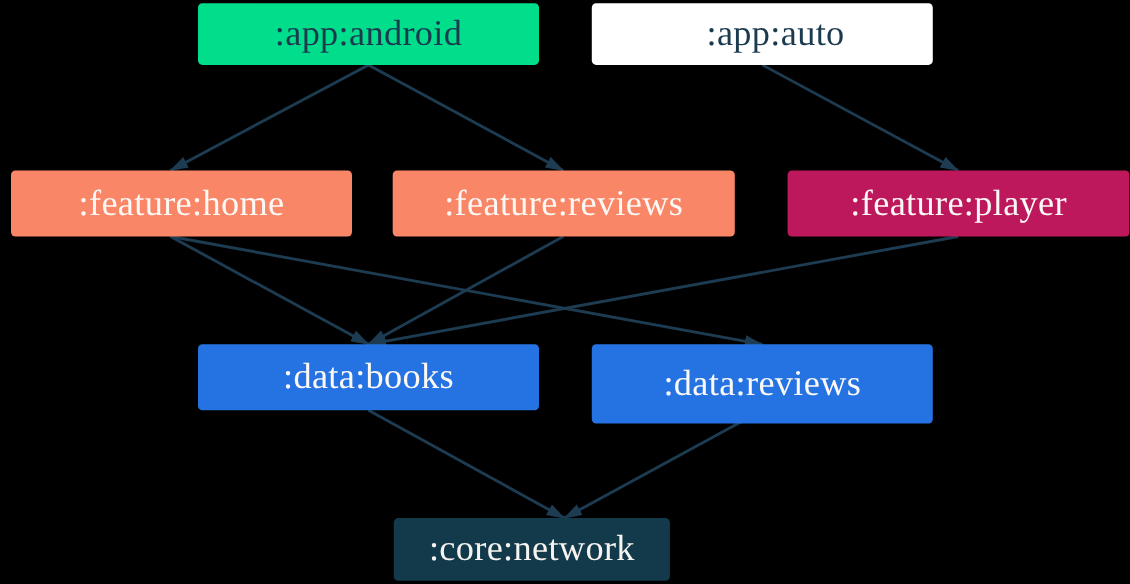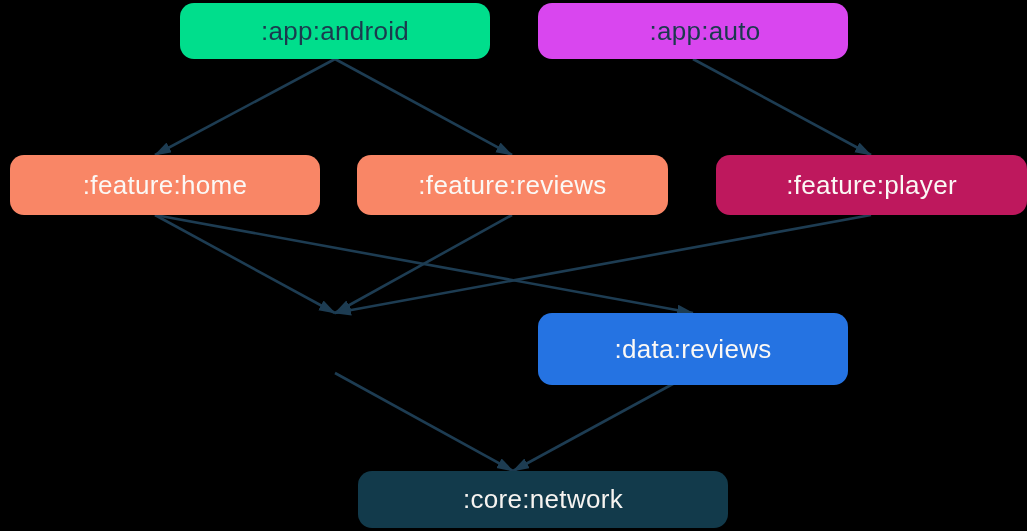--- a/index.html
+++ b/index.html
@@ -21,35 +21,36 @@
     top: 0;
     width: 1027px;
     height: 531px;
     pointer-events: none;
   }
   .node {
     position: absolute;
     display: flex;
     align-items: center;
     justify-content: center;
-    border-radius: 14px;
-    font-size: 26px;
+    border-radius: 4px;
+    font-size: 33px;
     letter-spacing: 0.3px;
     white-space: nowrap;
     box-sizing: border-box;
+    font-family: Liberation Serif, serif;
   }
   
   #node-app-android   { left: 180px; top: 3px;   width: 310px; height: 56px; }
   #node-app-auto      { left: 538px; top: 3px;   width: 310px; height: 56px; }
   #node-feature-home  { left: 10px;   top: 155px; width: 310px; height: 60px; }
   #node-feature-reviews { left: 357px; top: 155px; width: 311px; height: 60px; text-align: center; }
   #node-feature-player  { left: 716px; top: 155px; width: 311px; height: 60px; }
   #node-data-books    { left: 180px; top: 313px; width: 310px; height: 60px; }
   #node-data-reviews  { left: 538px; top: 313px; width: 310px; height: 72px; }
-  #node-core-network  { left: 358px; top: 471px; width: 370px; height: 57px; }
+  #node-core-network  { left: 358px; top: 471px; width: 251px; height: 57px; }
 </style>
 </head>
 <body>
 
 <div class="canvas" style="background: rgb(0, 0, 0);">
 
   <svg class="edges-layer" width="1027" height="531" viewBox="0 0 1027 531" xmlns="http://www.w3.org/2000/svg">
     <defs>
       <marker id="arrowhead" markerUnits="userSpaceOnUse" markerWidth="18" markerHeight="12" refX="16" refY="5.5" orient="auto">
         <path id="arrowhead-path" d="M0,0 L17,5.5 L0,11 Z" fill="#1D3C52"></path>
@@ -63,26 +64,27 @@
         <line x1="155" y1="215" x2="693" y2="313" stroke="#1D3C52" stroke-width="2.6" marker-end="url(#arrowhead)"></line>
         <line x1="512" y1="215" x2="335" y2="313" stroke="#1D3C52" stroke-width="2.6" marker-end="url(#arrowhead)"></line>
         <line x1="871" y1="215" x2="335" y2="313" stroke="#1D3C52" stroke-width="2.6" marker-end="url(#arrowhead)"></line>
         <line x1="335" y1="373" x2="513" y2="471" stroke="#1D3C52" stroke-width="2.6" marker-end="url(#arrowhead)"></line>
         <line x1="693" y1="373" x2="513" y2="471" stroke="#1D3C52" stroke-width="2.6" marker-end="url(#arrowhead)"></line>
       </g>
   </svg>
 
   <div class="node" id="node-app-android" style="background: rgb(0, 222, 140); color: rgb(27, 58, 78);">:app:android</div>
 
-  <div class="node" id="node-app-auto" style="background: #d946ef; color: rgb(27, 58, 78); padding-left: 24px;">:app:auto</div>
+  <div class="node" id="node-app-auto" style="background: #ffffff; color: rgb(27, 58, 78); padding-left: 24px;">:app:auto</div>
 
   <div class="node" id="node-feature-home" style="background: rgb(249, 134, 102); color: rgb(251, 248, 245);">:feature:home</div>
 
   <div class="node" id="node-feature-reviews" style="background: rgb(249, 134, 102); color: rgb(251, 248, 245);">:feature:reviews</div>
 
   <div class="node" id="node-feature-player" style="background: #be185d; color: rgb(251, 248, 245);">:feature:player</div>
 
+  <div class="node" id="node-data-books" style="background: rgb(37, 115, 226); color: rgb(251, 248, 245);">:data:books</div>
 
   <div class="node" id="node-data-reviews" style="background: rgb(37, 115, 226); color: rgb(251, 248, 245);">:data:reviews</div>
 
   <div class="node" id="node-core-network" style="background: rgb(18, 58, 75); color: rgb(246, 243, 240);">:core:network</div>
 
 </div>
 
 </body></html>

